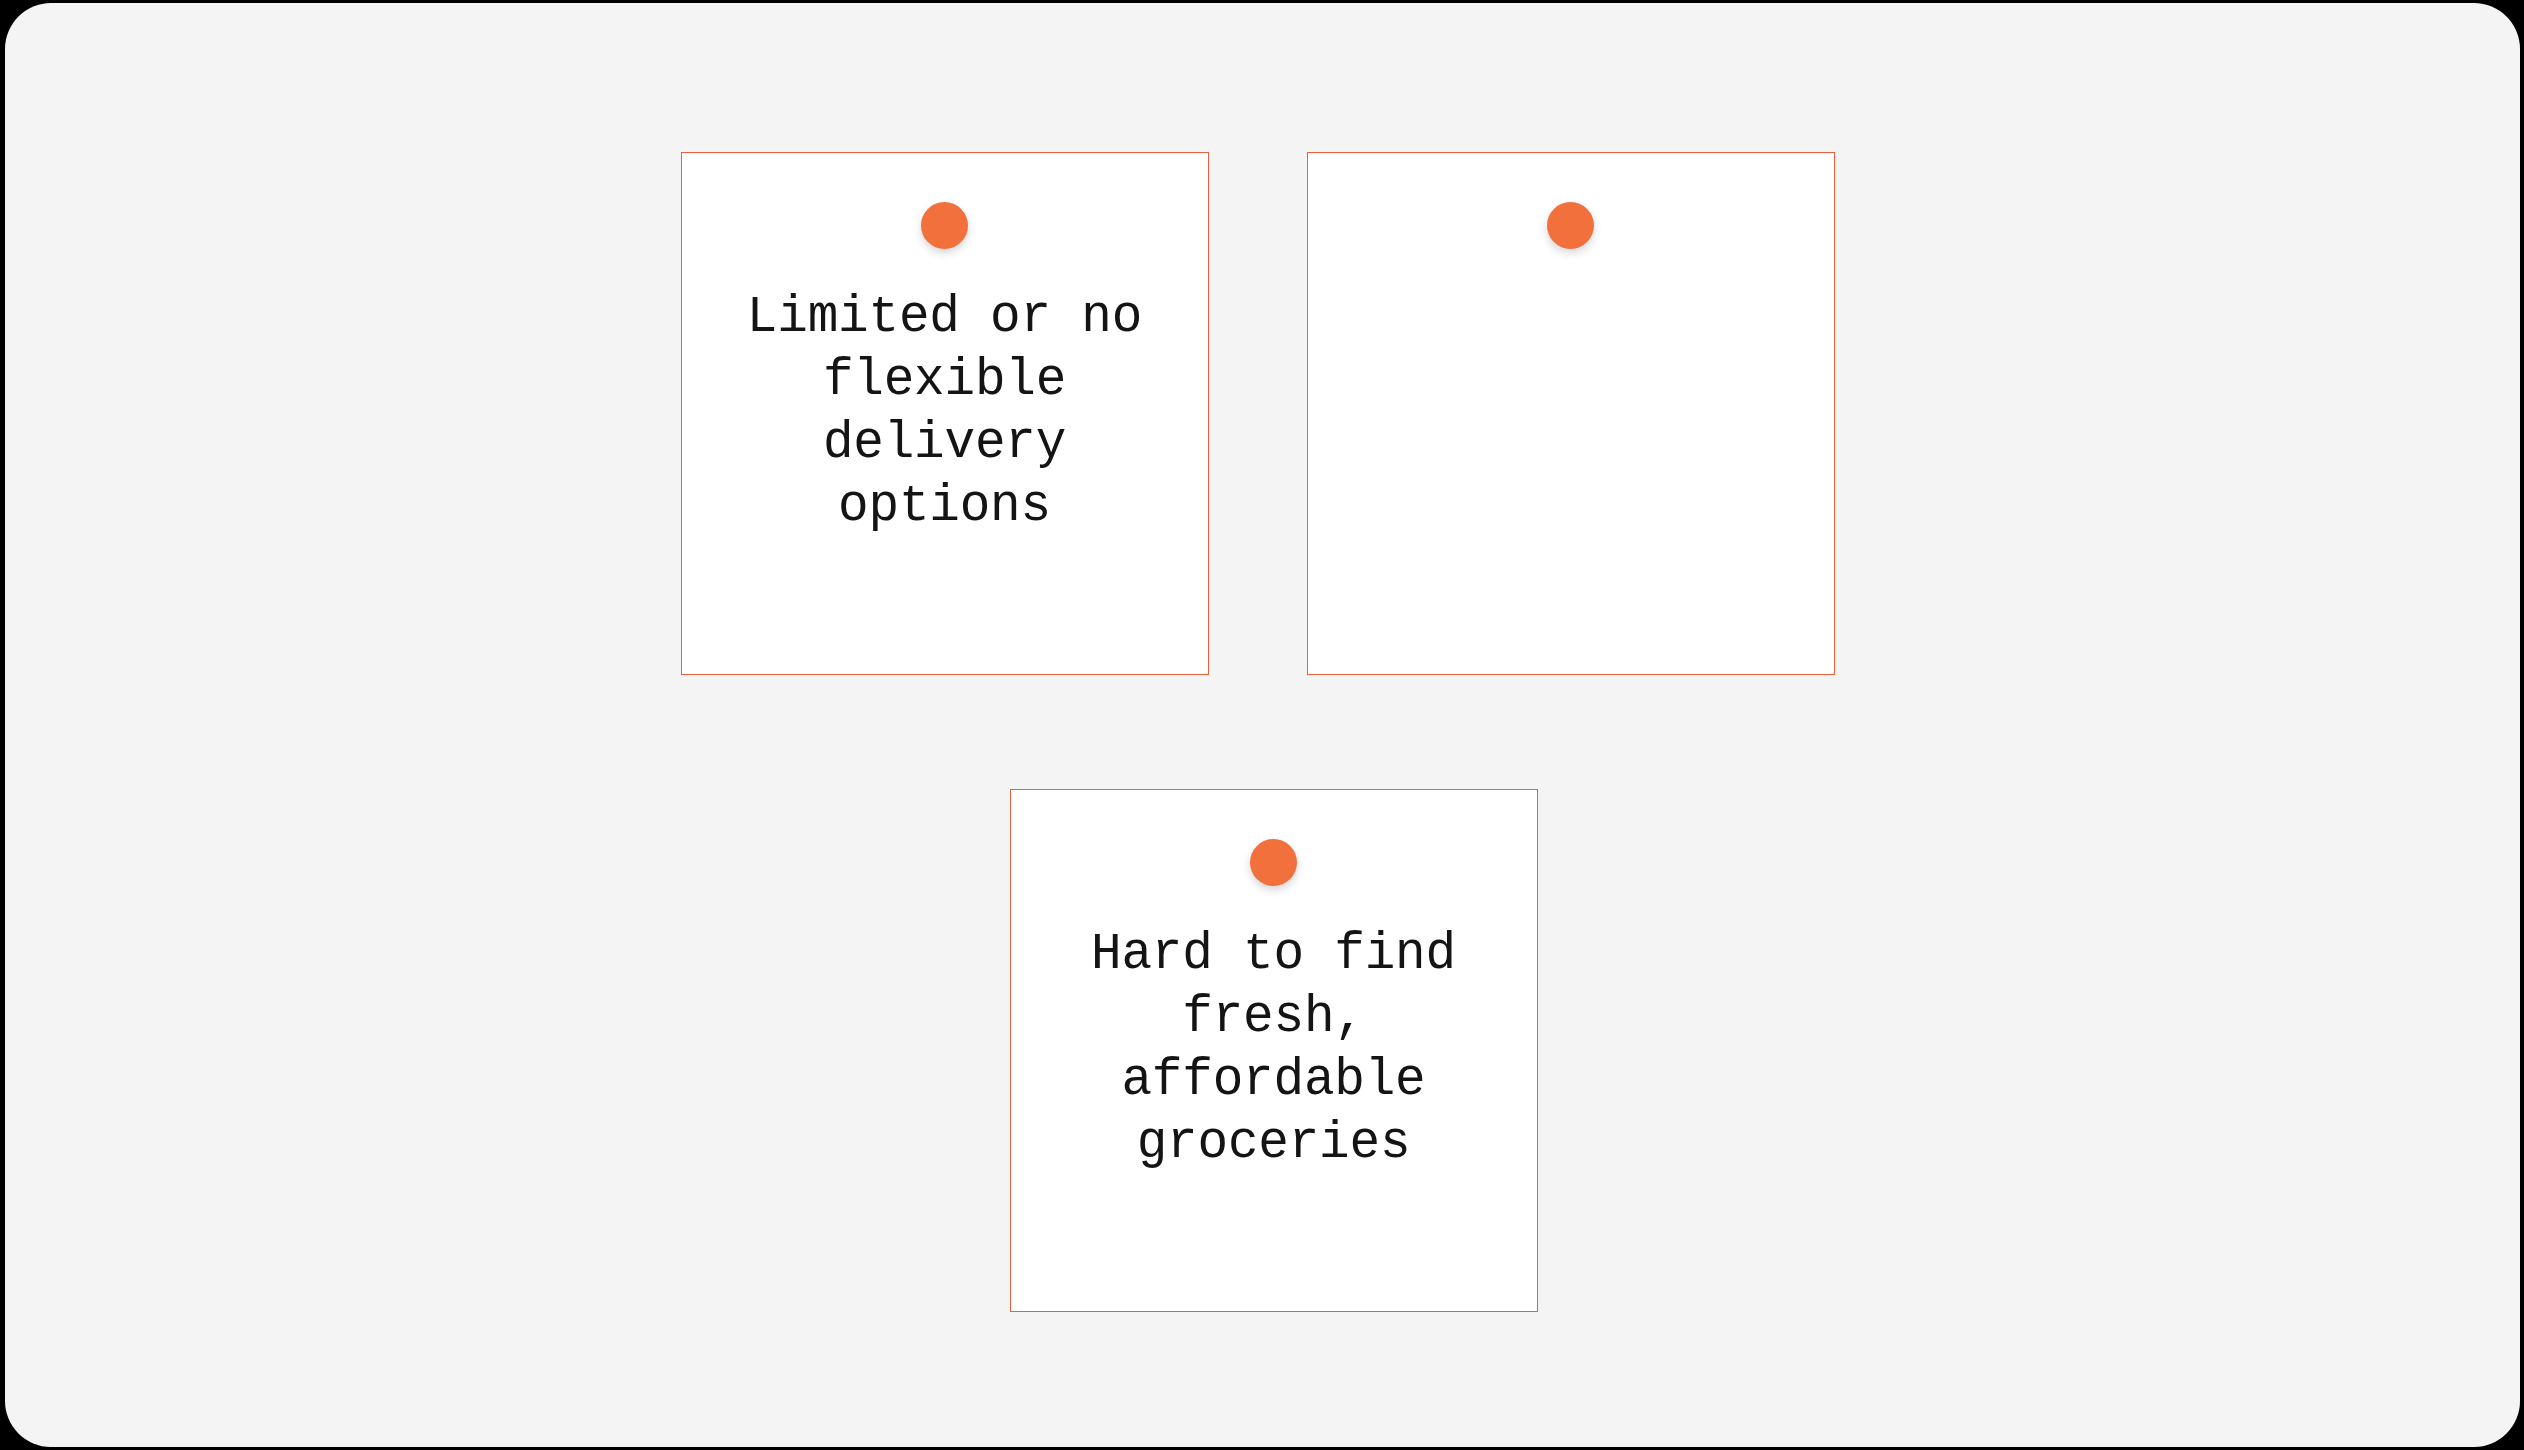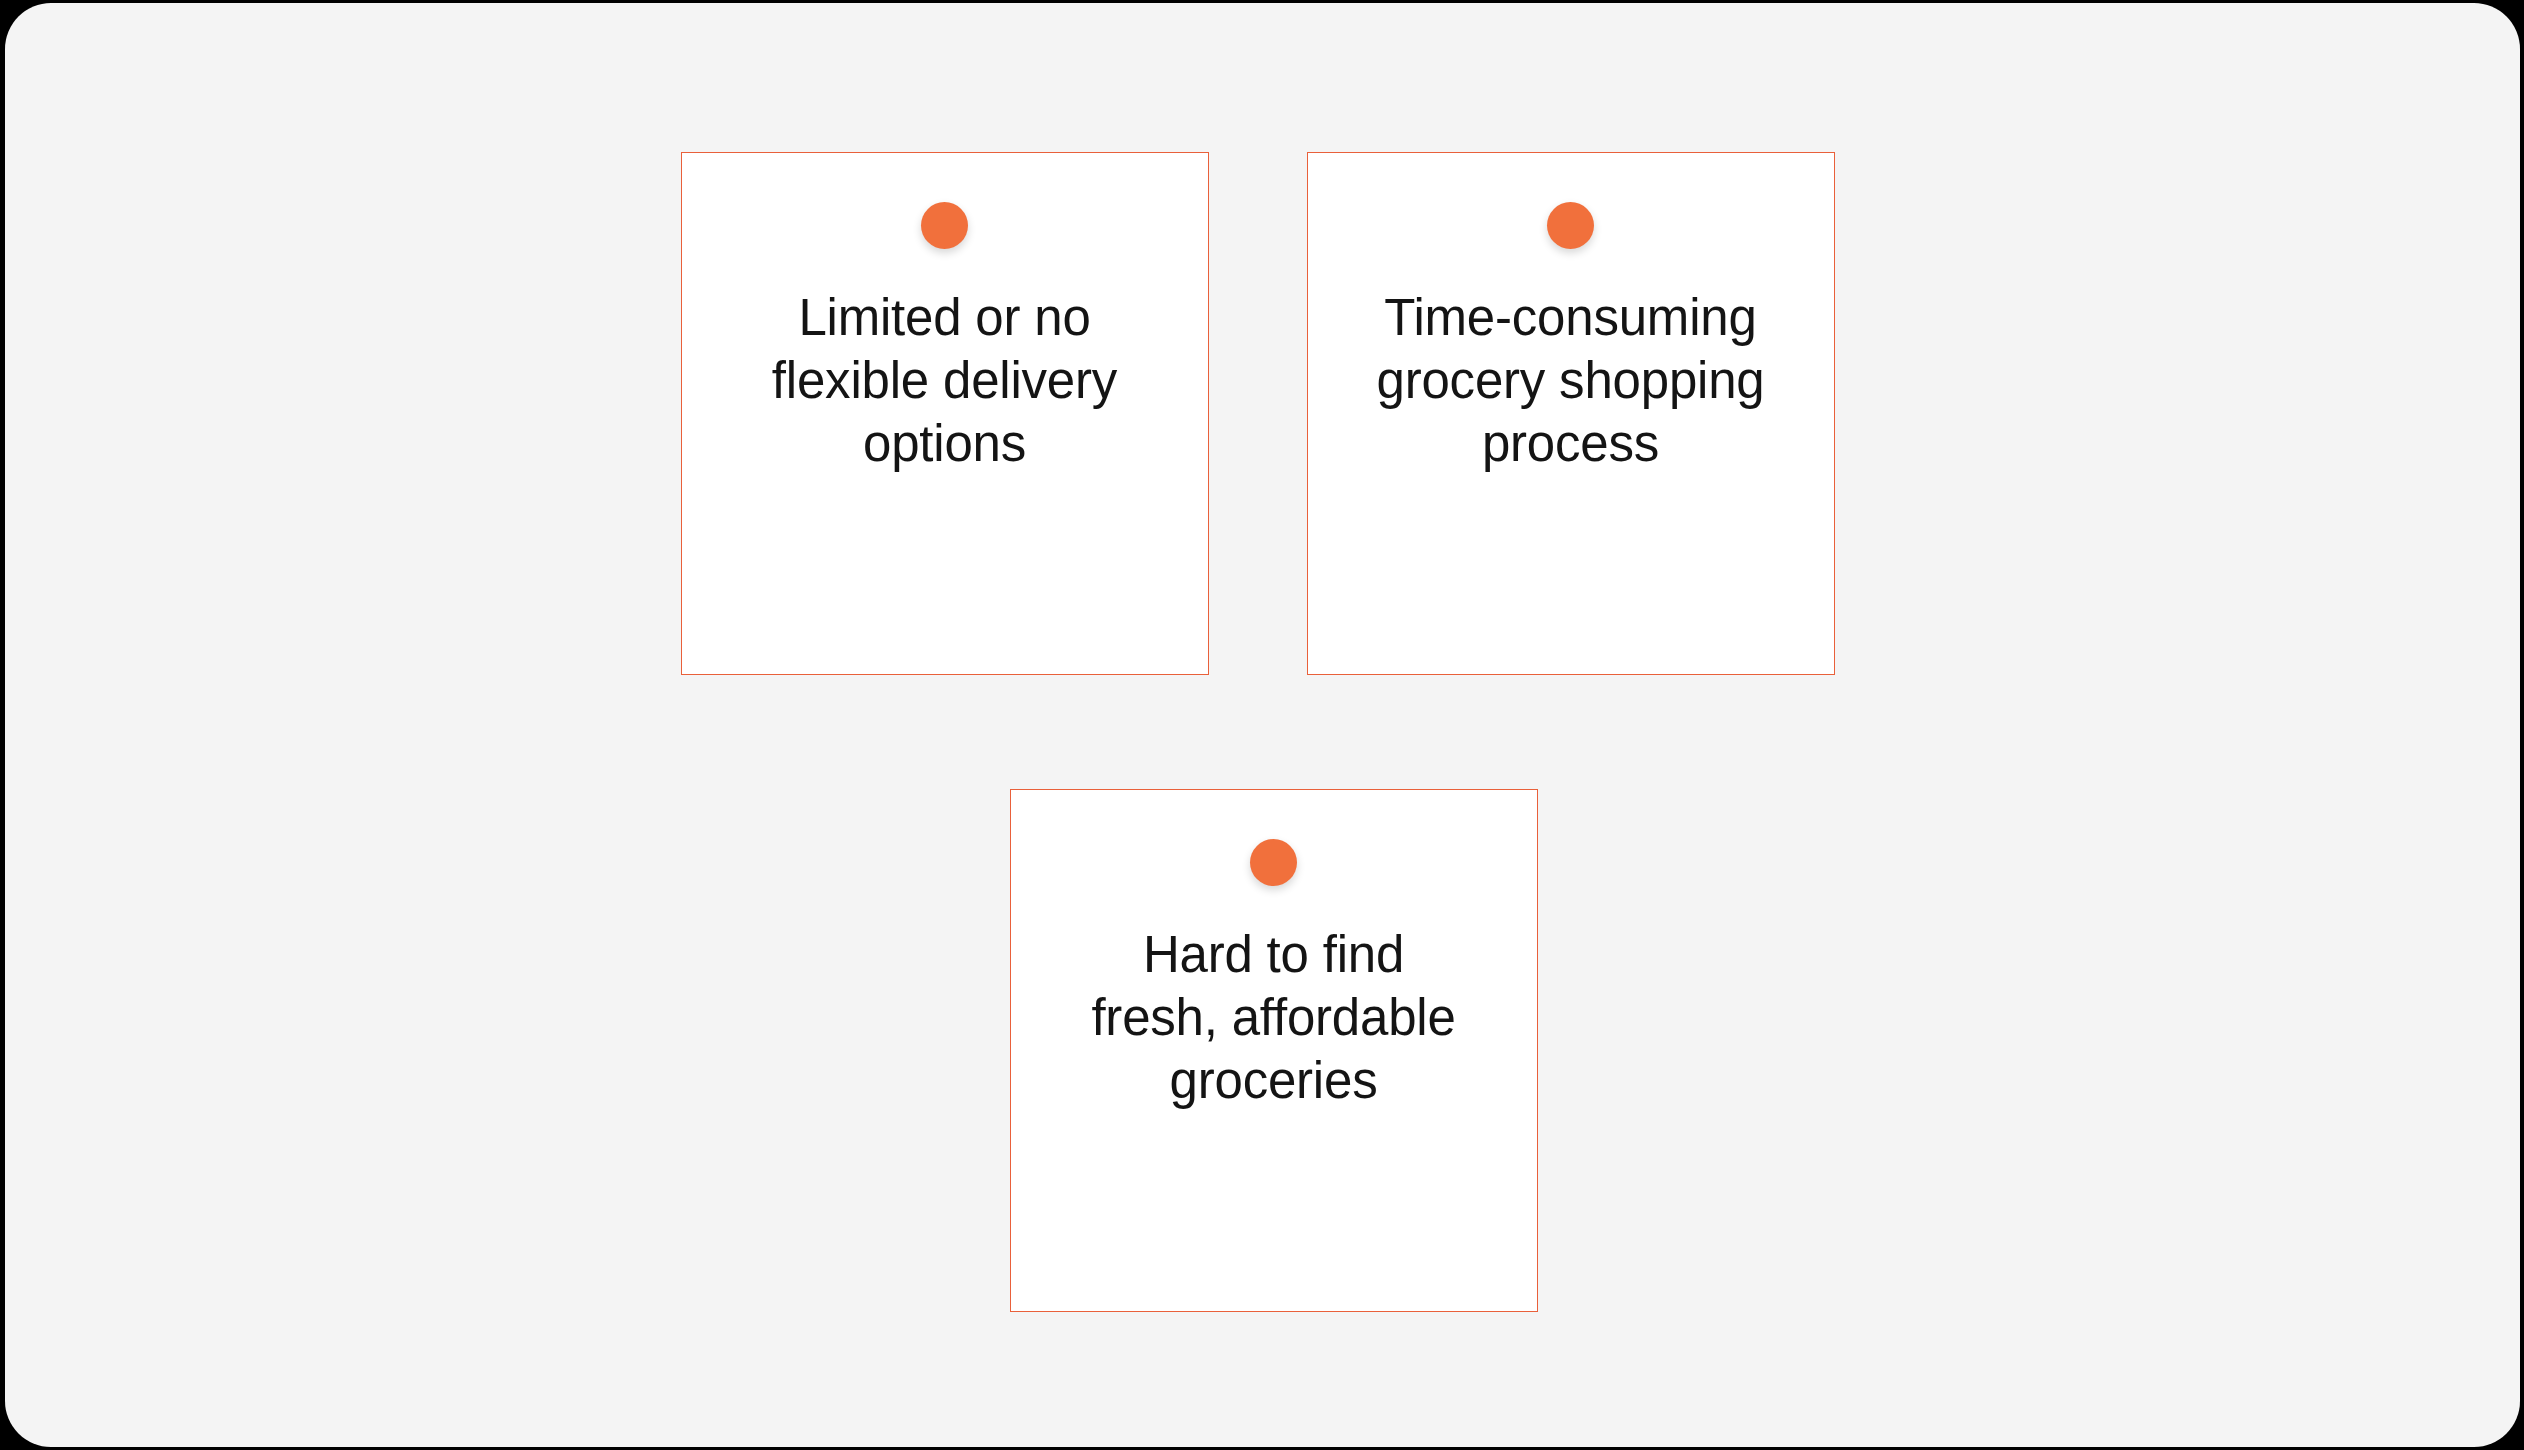--- a/index.html
+++ b/index.html
@@ -56,20 +56,21 @@
   .pain-card {
     position: relative;
     width: 528px;
     height: 523px;
     box-sizing: border-box;
     background: #FFFFFF;
     border: 1.6px solid #E9603A;
     display: flex;
     flex-direction: column;
     align-items: center;
+    font-family: Liberation Mono, monospace;
   }
 
   .card-dot {
     width: 47px;
     height: 47px;
     border-radius: 50%;
     background: #F1703C;
     margin-top: 49px;
     flex: 0 0 auto;
     box-shadow: 0 4.1px 8.2px rgba(0, 0, 0, 0.16);
@@ -98,23 +99,20 @@
       <div class="pain-card">
         <div class="card-dot"></div>
         <div class="card-text">Limited or no
 flexible delivery
 options</div>
       </div>
 
 
       <div class="pain-card">
         <div class="card-dot"></div>
-        <div class="card-text">Time-consuming
-grocery shopping
-process</div>
       </div>
 
     </div>
 
     <div id="row-bottom" class="card-row">
 
       <div class="pain-card">
         <div class="card-dot"></div>
         <div class="card-text">Hard to find
 fresh, affordable

